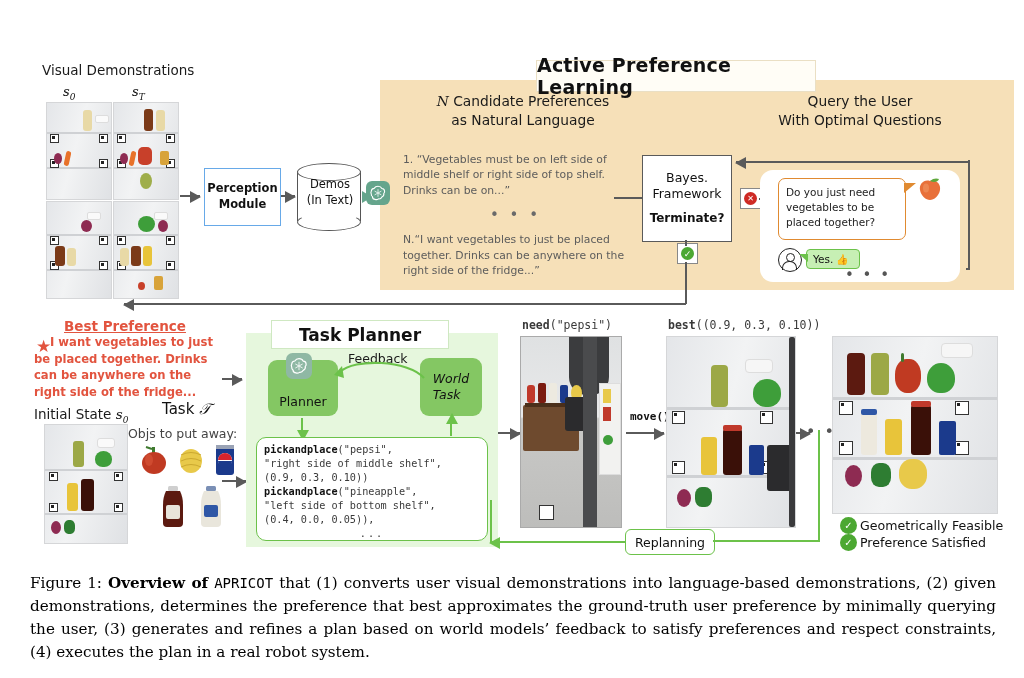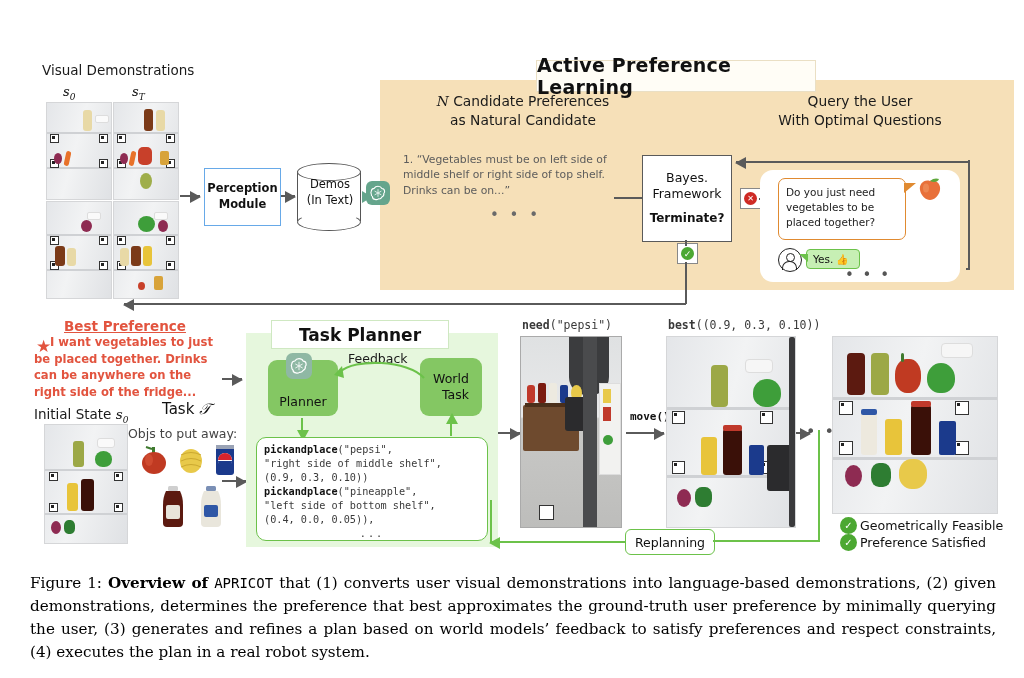--- a/index.html
+++ b/index.html
@@ -76,21 +76,21 @@
   #bp-text{left:34px;top:334px;width:186px;font-size:11.6px;font-weight:bold;color:#E2543F;
            line-height:1.44;}
   #bp-star{left:36px;top:336px;font-size:17px;color:#E2543F;}
   #init-lbl{left:34px;top:406px;font-size:13.5px;}
   #task-lbl{left:162px;top:400px;font-size:15px;}
   #objs-lbl{left:128px;top:426px;font-size:12.5px;color:#444;}
   
   .gbox{background:#84C763;border-radius:9px;display:flex;align-items:flex-end;justify-content:center;
         color:#111;font-size:12.5px;line-height:1.25;padding-bottom:6px;box-sizing:border-box;}
   #planner{left:268px;top:360px;width:70px;height:56px;}
-  #world{left:420px;top:358px;width:62px;height:58px;align-items:center;text-align:right;padding-bottom:0;}
+  #world{left:420px;top:358px;width:62px;height:58px;align-items:center;text-align:left;padding-bottom:0;font-style:italic;}
   #gpt-planner{left:286px;top:353px;width:26px;height:26px;}
   #feedback-lbl{left:348px;top:351px;font-size:12.5px;}
   #code{left:256px;top:437px;width:232px;height:104px;background:#fff;border:1.6px solid #6CC24A;
         border-radius:10px;font-family:"DejaVu Sans Mono","Liberation Mono",monospace;font-size:10.2px;
         line-height:1.38;padding:5px 7px;box-sizing:border-box;color:#3a3a3a;white-space:pre;}
   #code b{color:#111;}
   #code .dots{display:block;text-align:center;letter-spacing:2px;}
   
   #pick-lbl{left:522px;top:318px;font-family:"DejaVu Sans Mono","Liberation Mono",monospace;font-size:11.5px;color:#3a3a3a;}
   #place-lbl{left:668px;top:318px;font-family:"DejaVu Sans Mono","Liberation Mono",monospace;font-size:11.5px;color:#3a3a3a;}
@@ -132,31 +132,32 @@
   .line{position:absolute;background:#5a5a5a;}
 </style>
 </head>
 <body>
 
 <div class="abs" id="apl-panel"></div>
 <div class="abs" id="apl-title">Active Preference Learning</div>
 
 <div class="abs hdr" id="hdr-left">
   <span style="font-style:italic;font-family:'DejaVu Serif',serif;">N</span><span> Candidate Preferences</span><br>
-  <span>as Natural Candidate</span>
+  <span>as Natural Language</span>
 </div>
 
 <div class="abs hdr" id="hdr-right">
   <span>Query the User</span><br>
   <span>With Optimal Questions</span>
 </div>
 
 <div class="abs" id="cands">
   <p>1. “Vegetables must be on left side of middle shelf or right side of top shelf. Drinks can be on...”</p>
   <div class="dots">• • •</div>
+  <p>N.“I want vegetables to just be placed together. Drinks can be anywhere on the right side of the fridge...”</p>
 </div>
 
 <div class="abs wbox" id="bayes">
   <div class="t1">Bayes.</div>
   <div class="t1">Framework</div>
   <div class="t2">Terminate?</div>
 </div>
 
 <div class="line abs" style="left:614px;top:197px;width:28px;height:2px;"></div>
 

